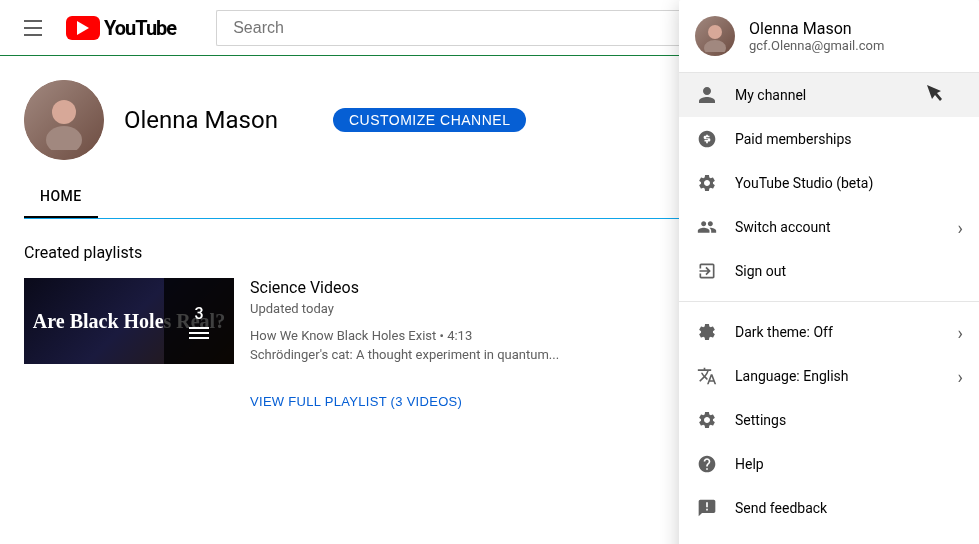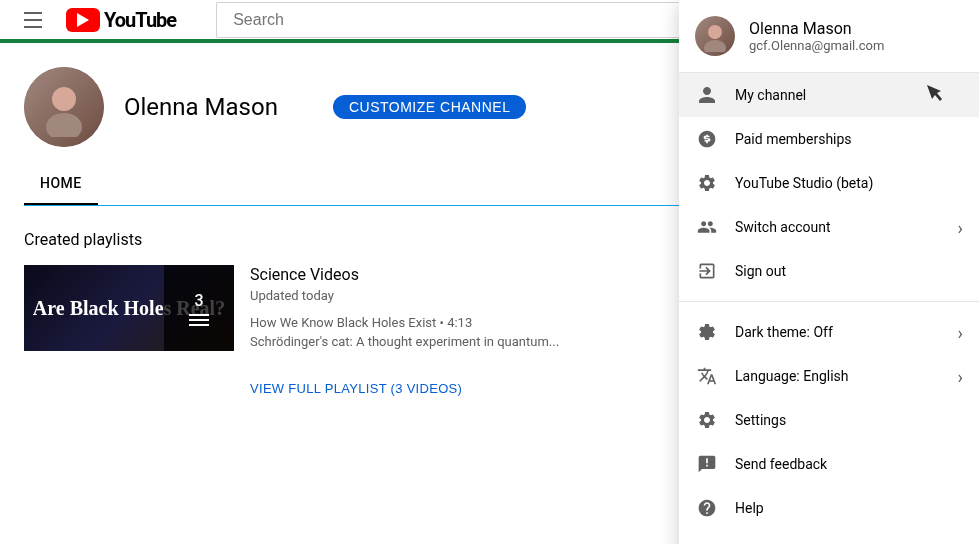--- a/index.html
+++ b/index.html
@@ -3,22 +3,22 @@
   <meta charset="utf-8">
   <style>
     * { margin: 0; padding: 0; box-sizing: border-box; }
     body { font-family: Roboto, Arial, sans-serif; background: #fff; width: 979px; height: 544px; overflow: hidden; position: relative; }
 
     
     .header {
       display: flex;
       align-items: center;
       padding: 0 16px;
-      height: 43px;
-      border-bottom: 4px solid #15803d;
+      height: 56px;
+      border-bottom: 1px solid #15803d;
       position: relative;
       z-index: 1;
       background: #fff;
     }
     .header-left { display: flex; align-items: center; gap: 16px; }
     .hamburger { display: flex; flex-direction: column; gap: 5px; cursor: pointer; padding: 8px; }
     .hamburger span { width: 18px; height: 2px; background: #606060; display: block; }
     .youtube-logo { display: flex; align-items: center; gap: 4px; cursor: pointer; }
     .yt-icon { width: 34px; height: 24px; background: #ff0000; border-radius: 6px; display: flex; align-items: center; justify-content: center; }
     .yt-icon::after { content: ''; border-left: 12px solid white; border-top: 7px solid transparent; border-bottom: 7px solid transparent; }
@@ -390,36 +390,36 @@
       <svg width="20" height="20" viewBox="0 0 24 24" fill="#606060">
           <path d="M19.14 12.94c.04-.3.06-.61.06-.94 0-.32-.02-.64-.07-.94l2.03-1.58c.18-.14.23-.41.12-.61l-1.92-3.32c-.12-.22-.37-.29-.59-.22l-2.39.96c-.5-.38-1.03-.7-1.62-.94l-.36-2.54c-.04-.24-.24-.41-.48-.41h-3.84c-.24 0-.43.17-.47.41l-.36 2.54c-.59.24-1.13.57-1.62.94l-2.39-.96c-.22-.08-.47 0-.59.22L2.74 8.87c-.12.21-.08.47.12.61l2.03 1.58c-.05.3-.09.63-.09.94s.02.64.07.94l-2.03 1.58c-.18.14-.23.41-.12.61l1.92 3.32c.12.22.37.29.59.22l2.39-.96c.5.38 1.03.7 1.62.94l.36 2.54c.05.24.24.41.48.41h3.84c.24 0 .44-.17.47-.41l.36-2.54c.59-.24 1.13-.56 1.62-.94l2.39.96c.22.08.47 0 .59-.22l1.92-3.32c.12-.22.07-.47-.12-.61l-2.01-1.58zM12 15.6c-1.98 0-3.6-1.62-3.6-3.6s1.62-3.6 3.6-3.6 3.6 1.62 3.6 3.6-1.62 3.6-3.6 3.6z"></path>
         </svg>
     </span>
     <span class="menu-label">Settings</span>
   </div>
 
   <div class="menu-item">
     <span class="menu-icon">
       <svg width="20" height="20" viewBox="0 0 24 24" fill="#606060">
+          <path d="M12 2C6.48 2 2 6.48 2 12s4.48 10 10 10 10-4.48 10-10S17.52 2 12 2zm1 17h-2v-2h2v2zm2.07-7.75l-.9.92C13.45 12.9 13 13.5 13 15h-2v-.5c0-1.1.45-2.1 1.17-2.83l1.24-1.26c.37-.36.59-.86.59-1.41 0-1.1-.9-2-2-2s-2 .9-2 2H8c0-2.21 1.79-4 4-4s4 1.79 4 4c0 .88-.36 1.68-.93 2.25z"></path>
+        </svg>
+    </span>
+    <span class="menu-label">Help</span>
+  </div>
+
+  <div class="menu-item">
+    <span class="menu-icon">
+      <svg width="20" height="20" viewBox="0 0 24 24" fill="#606060">
           <path d="M20 2H4c-1.1 0-2 .9-2 2v18l4-4h14c1.1 0 2-.9 2-2V4c0-1.1-.9-2-2-2zm-7 9h-2V5h2v6zm0 4h-2v-2h2v2z"></path>
         </svg>
     </span>
     <span class="menu-label">Send feedback</span>
   </div>
 
   <div class="menu-item">
     <span class="menu-icon">
       <svg width="20" height="20" viewBox="0 0 24 24" fill="#606060">
-          <path d="M12 2C6.48 2 2 6.48 2 12s4.48 10 10 10 10-4.48 10-10S17.52 2 12 2zm1 17h-2v-2h2v2zm2.07-7.75l-.9.92C13.45 12.9 13 13.5 13 15h-2v-.5c0-1.1.45-2.1 1.17-2.83l1.24-1.26c.37-.36.59-.86.59-1.41 0-1.1-.9-2-2-2s-2 .9-2 2H8c0-2.21 1.79-4 4-4s4 1.79 4 4c0 .88-.36 1.68-.93 2.25z"></path>
-        </svg>
-    </span>
-    <span class="menu-label">Help</span>
-  </div>
-
-  <div class="menu-item">
-    <span class="menu-icon">
-      <svg width="20" height="20" viewBox="0 0 24 24" fill="#606060">
           <path d="M20 5H4c-1.1 0-2 .9-2 2v10c0 1.1.9 2 2 2h16c1.1 0 2-.9 2-2V7c0-1.1-.9-2-2-2zm-9 3h2v2h-2V8zm0 3h2v2h-2v-2zM8 8h2v2H8V8zm0 3h2v2H8v-2zm-1 5H5v-2h2v2zm10 0H7v-2h10v2zm0-3h-2v-2h2v2zm0-3h-2V8h2v2zm-3 3h-2v-2h2v2zm0-3h-2V8h2v2z"></path>
         </svg>
     </span>
 
   </div>
 </div>
 
 </body></html>

